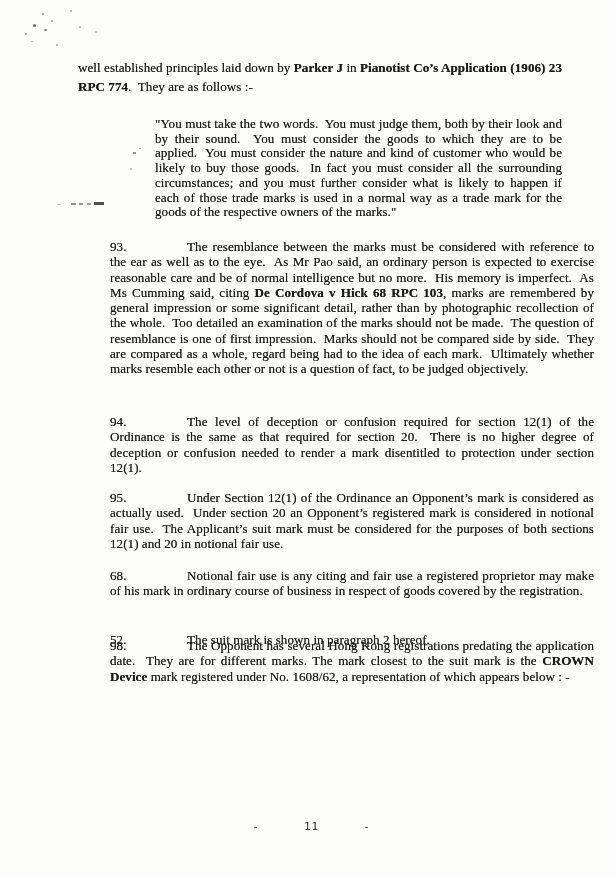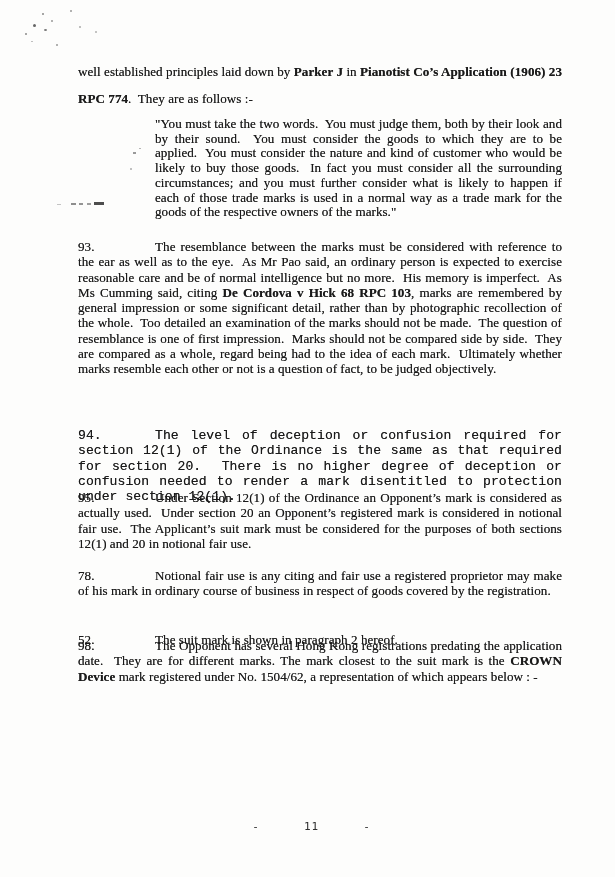--- a/index.html
+++ b/index.html
@@ -13,23 +13,23 @@
   }
   .page { position:absolute; inset:0; }
   
   .block {
     position:absolute; left:78px; width:484px;
     font-size:13.1px; line-height:15.3px;
     text-align:justify;
     letter-spacing:0.04px;
     text-shadow:0 0 0.4px rgba(10,10,10,0.65); 
   }
-  .intro { line-height:27px; }
+  .intro { line-height:19px; }
   .quote { left:155px; width:407px; line-height:14.7px; }
-  .para  { text-indent:77px; }
+  .para  { text-indent:77px;margin-left:32px; }
   .pnum  { position:absolute; left:0; top:0; text-indent:0; }
   .b     { font-weight:bold; }
   .footer {
     position:absolute; top:820px; left:0; width:615px;
     display:flex; justify-content:center; gap:44px;
     font-family:"DejaVu Sans Mono","Liberation Mono",monospace;
     font-size:11px; color:#2f2f2f; letter-spacing:1px;
     padding-left:8px; box-sizing:border-box;
   }
   
@@ -60,29 +60,29 @@
   <i class="mark" style="left:133px;top:152px;width:3px;height:2px;background:#9a9a9a;"></i>
   <i class="mark" style="left:139px;top:148px;width:2px;height:1px;background:#b5b5b5;"></i>
   <i class="mark" style="left:130px;top:168px;width:2px;height:2px;background:#c0c0c0;"></i>
 
   <div class="block intro" style="top:58px;"><span>well established principles laid down by </span><span class="b">Parker J</span><span> in </span><span class="b">Pianotist Co’s Application (1906) 23 RPC 774</span><span>.&nbsp; They are as follows :-</span></div>
 
   <div class="block quote" style="top:117px;">"You must take the two words.&nbsp; You must judge them, both by their look and by their sound.&nbsp; You must consider the goods to which they are to be applied.&nbsp; You must consider the nature and kind of customer who would be likely to buy those goods.&nbsp; In fact you must consider all the surrounding circumstances; and you must further consider what is likely to happen if each of those trade marks is used in a normal way as a trade mark for the goods of the respective owners of the marks."</div>
 
   <div class="block para" style="top:239px;"><span class="pnum">93.</span><span>The resemblance between the marks must be considered with reference to the ear as well as to the eye.&nbsp; As Mr Pao said, an ordinary person is expected to exercise reasonable care and be of normal intelligence but no more.&nbsp; His memory is imperfect.&nbsp; As Ms Cumming said, citing </span><span class="b">De Cordova v Hick 68 RPC 103</span><span>, marks are remembered by general impression or some significant detail, rather than by photographic recollection of the whole.&nbsp; Too detailed an examination of the marks should not be made.&nbsp; The question of resemblance is one of first impression.&nbsp; Marks should not be compared side by side.&nbsp; They are compared as a whole, regard being had to the idea of each mark.&nbsp; Ultimately whether marks resemble each other or not is a question of fact, to be judged objectively.</span></div>
 
-  <div class="block para" style="top:428px;font-family:Liberation Mono, monospace;"><span class="pnum">94.</span><span>The level of deception or confusion required for section 12(1) of the Ordinance is the same as that required for section 20.&nbsp; There is no higher degree of deception or confusion needed to render a mark disentitled to protection under section 12(1).</span><span class="b"></span><span></span></div>
+  <div class="block para" style="top:414px;"><span class="pnum">94.</span><span>The level of deception or confusion required for section 12(1) of the Ordinance is the same as that required for section 20.&nbsp; There is no higher degree of deception or confusion needed to render a mark disentitled to protection under section 12(1).</span><span class="b"></span><span></span></div>
 
   <div class="block para" style="top:490px;"><span class="pnum">95.</span><span>Under Section 12(1) of the Ordinance an Opponent’s mark is considered as actually used.&nbsp; Under section 20 an Opponent’s registered mark is considered in notional fair use.&nbsp; The Applicant’s suit mark must be considered for the purposes of both sections 12(1) and 20 in notional fair use.</span><span class="b"></span><span></span></div>
 
-  <div class="block para" style="top:568px;"><span class="pnum">78.</span><span>Notional fair use is any citing and fair use a registered proprietor may make of his mark in ordinary course of business in respect of goods covered by the registration.</span><span class="b"></span><span></span></div>
+  <div class="block para" style="top:568px;"><span class="pnum">68.</span><span>Notional fair use is any citing and fair use a registered proprietor may make of his mark in ordinary course of business in respect of goods covered by the registration.</span><span class="b"></span><span></span></div>
 
   <div class="block para" style="top:632px;"><span class="pnum">52.</span><span>The suit mark is shown in paragraph 2 hereof.</span><span class="b"></span><span></span></div>
 
-  <div class="block para" style="top:638px;"><span class="pnum">98.</span><span>The Opponent has several Hong Kong registrations predating the application date.&nbsp; They are for different marks. The mark closest to the suit mark is the </span><span class="b">CROWN Device</span><span> mark registered under No. 1504/62, a representation of which appears below : -</span></div>
+  <div class="block para" style="top:638px;"><span class="pnum">98.</span><span>The Opponent has several Hong Kong registrations predating the application date.&nbsp; They are for different marks. The mark closest to the suit mark is the </span><span class="b">CROWN Device</span><span> mark registered under No. 1608/62, a representation of which appears below : -</span></div>
 
   <div class="footer">
       <span>-</span>
       <span>11</span>
       <span>-</span>
     </div>
 
 </div>
 
 </body></html>

